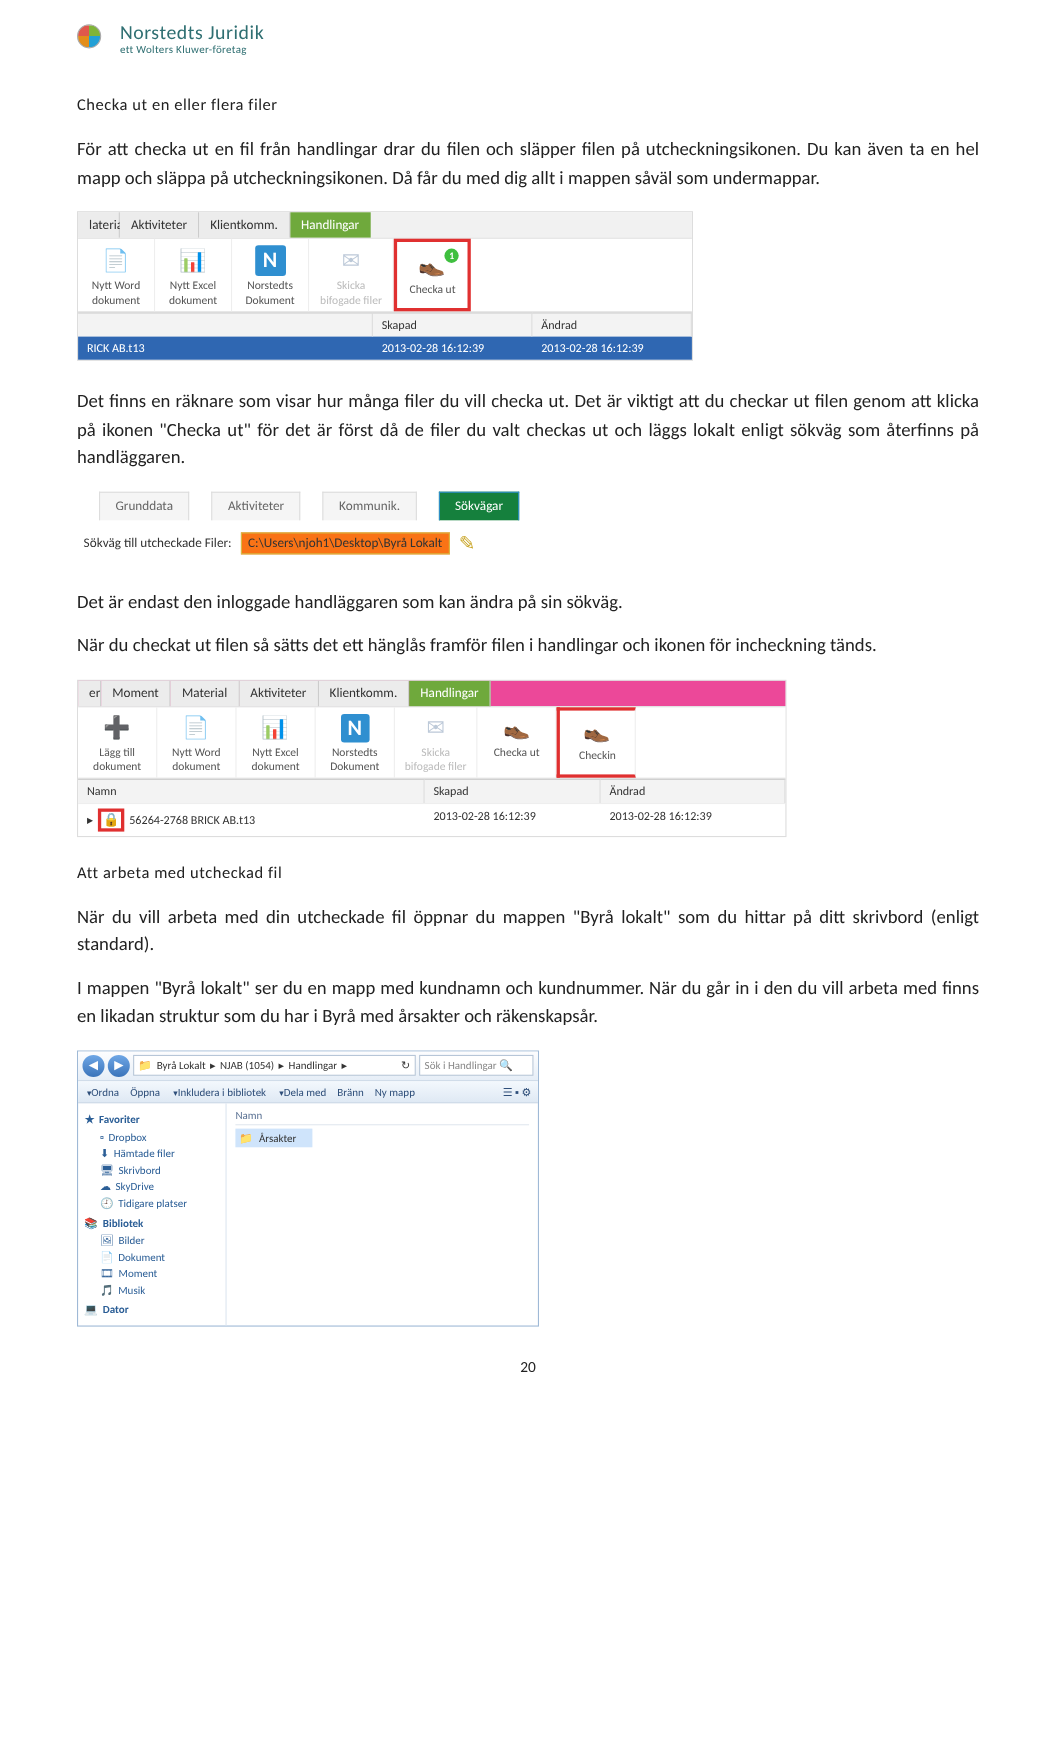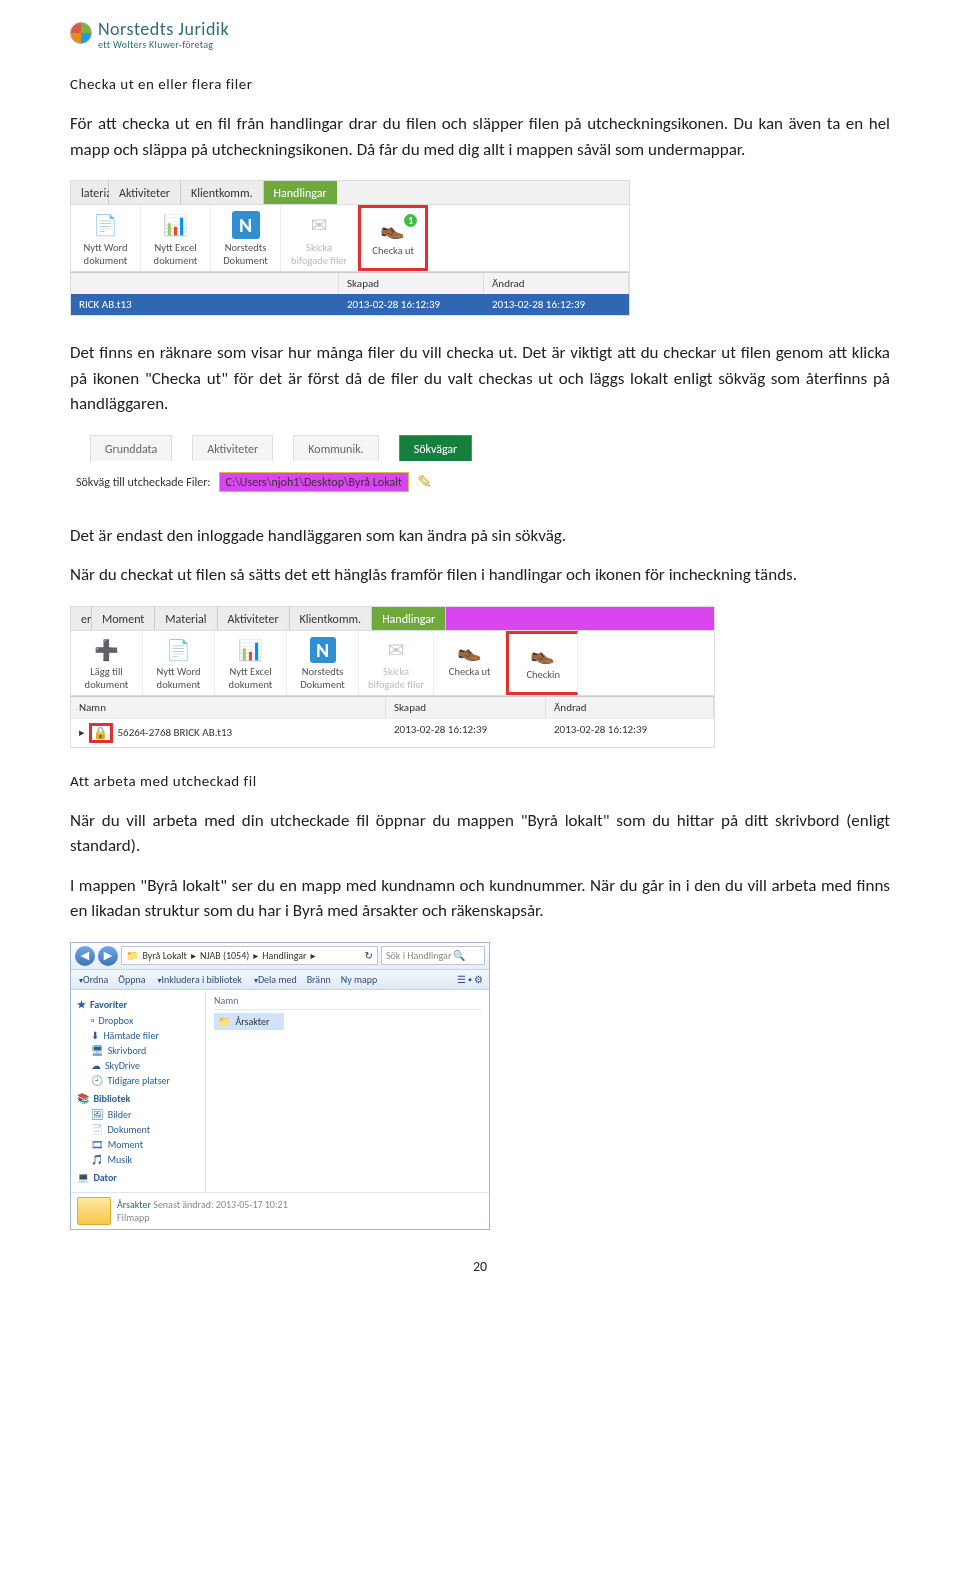--- a/index.html
+++ b/index.html
@@ -5,21 +5,21 @@
   * { box-sizing: border-box; }
   body {
     margin: 0;
     font-family: Calibri, Arial, sans-serif;
     font-size: 17px;
     color: #222;
     background: #fff;
     width: 960px;
     padding: 20px 70px 30px 70px;
   }
-  .logo-row { display: flex; align-items: flex-start; gap: 6px; margin-bottom: 24px; }
+  .logo-row { display: flex; align-items: flex-start; gap: 17px; margin-bottom: 36px; }
   .logo-mark {
     width: 22px; height: 22px; border-radius: 50%;
     background: conic-gradient(#7fb438 0 25%, #22a0d6 25% 50%, #e38d1a 50% 75%, #e0584c 75% 100%);
     border: 1px solid #aaa; flex-shrink: 0; margin-top: 2px;
   }
   .logo-text .brand { color:#2f6f72; font-size:18px; font-weight:400; letter-spacing:.5px; line-height:1;}
   .logo-text .sub { color:#2f6f72; font-size:10px; letter-spacing:.3px;}
   h3.italic { font-weight: 400; font-size: 15px; letter-spacing:.5px; margin:24px 0 18px;}
   p { margin: 0 0 14px; line-height: 1.5; text-align: justify; }
 
@@ -47,26 +47,26 @@
   .row1 div{ padding:4px 8px;}
   .row1 .c0{width:268px;} .row1 .c1{width:145px;} .row1 .c2{flex:1;}
 
   
   .shot2 { width:540px; }
   .tabs2 { display:flex; font-size:12px;}
   .tabs2 .t { padding:6px 14px 5px; color:#666; background:#f5f5f5; border:1px solid #ddd; border-bottom:none;margin-left:20px;}
   .tabs2 .t.active { background:#15803d; color:#fff; border-color:#2f8fc7;}
   .pathrow { display:flex; align-items:center; gap:8px; padding:10px 6px 6px; font-size:12px; color:#333;}
   .pathrow .lbl{ font-weight:normal;}
-  .pathbox { background:#d946ef; border:1px solid #d6ba44; padding:2px 6px; font-size:12px;}
+  .pathbox { background:#f97316; border:1px solid #d6ba44; padding:2px 6px; font-size:12px;}
   .pencil { font-size:18px; color:#caa628; }
 
   
   .shot3 { width:645px; border:1px solid #ddd;}
-  .tabs3 { display:flex; font-size:12px; color:#333; background:#d946ef;}
+  .tabs3 { display:flex; font-size:12px; color:#333; background:#ec4899;}
   .tabs3 .t{ padding:5px 10px 4px; border-right:1px solid #ccc; background:#ececec;}
   .tabs3 .t.cut{width:18px;}
   .tabs3 .t.active{ background:#6fa93c; color:#fff;}
   .ribbon3 { display:flex; background:#fff; border-top:1px solid #ddd; border-bottom:1px solid #ddd;}
   .rb3 { text-align:center; font-size:10.5px; color:#555; padding:6px 9px 4px; border-right:1px solid #eee; min-width:72px; position:relative;}
   .rb3 .ic{ width:26px; height:26px; margin:0 auto 2px; display:flex; align-items:center; justify-content:center; font-size:20px;}
   .rb3.dim{ color:#bbb;} .rb3.dim .ic{opacity:.45;}
   .cols3 { display:flex; background:#f3f3f3; font-size:11px; color:#333;}
   .cols3 div{ padding:4px 8px; border-top:1px solid #ccc; border-right:1px solid #ddd;}
   .cols3 .c0{width:315px;} .cols3 .c1{width:160px;} .cols3 .c2{flex:1;}
@@ -328,23 +328,15 @@
         </div>
     </div>
     <div class="s4-main">
       <div class="hdr">Namn</div>
       <div class="folderline">
         <span>📁</span>
         <span>Årsakter</span>
       </div>
     </div>
   </div>
-  <div class="s4-foot">
-    <div class="bigfold"></div>
-    <div>
-      <span style="color:#2b5e96">Årsakter</span>
-      <span style="color:#888">Senast ändrad: 2013-05-17 10:21</span><br>
-      <span style="color:#888">Filmapp</span>
-    </div>
-  </div>
 </div>
 
 <div class="page-num">20</div>
 
 </body></html>

